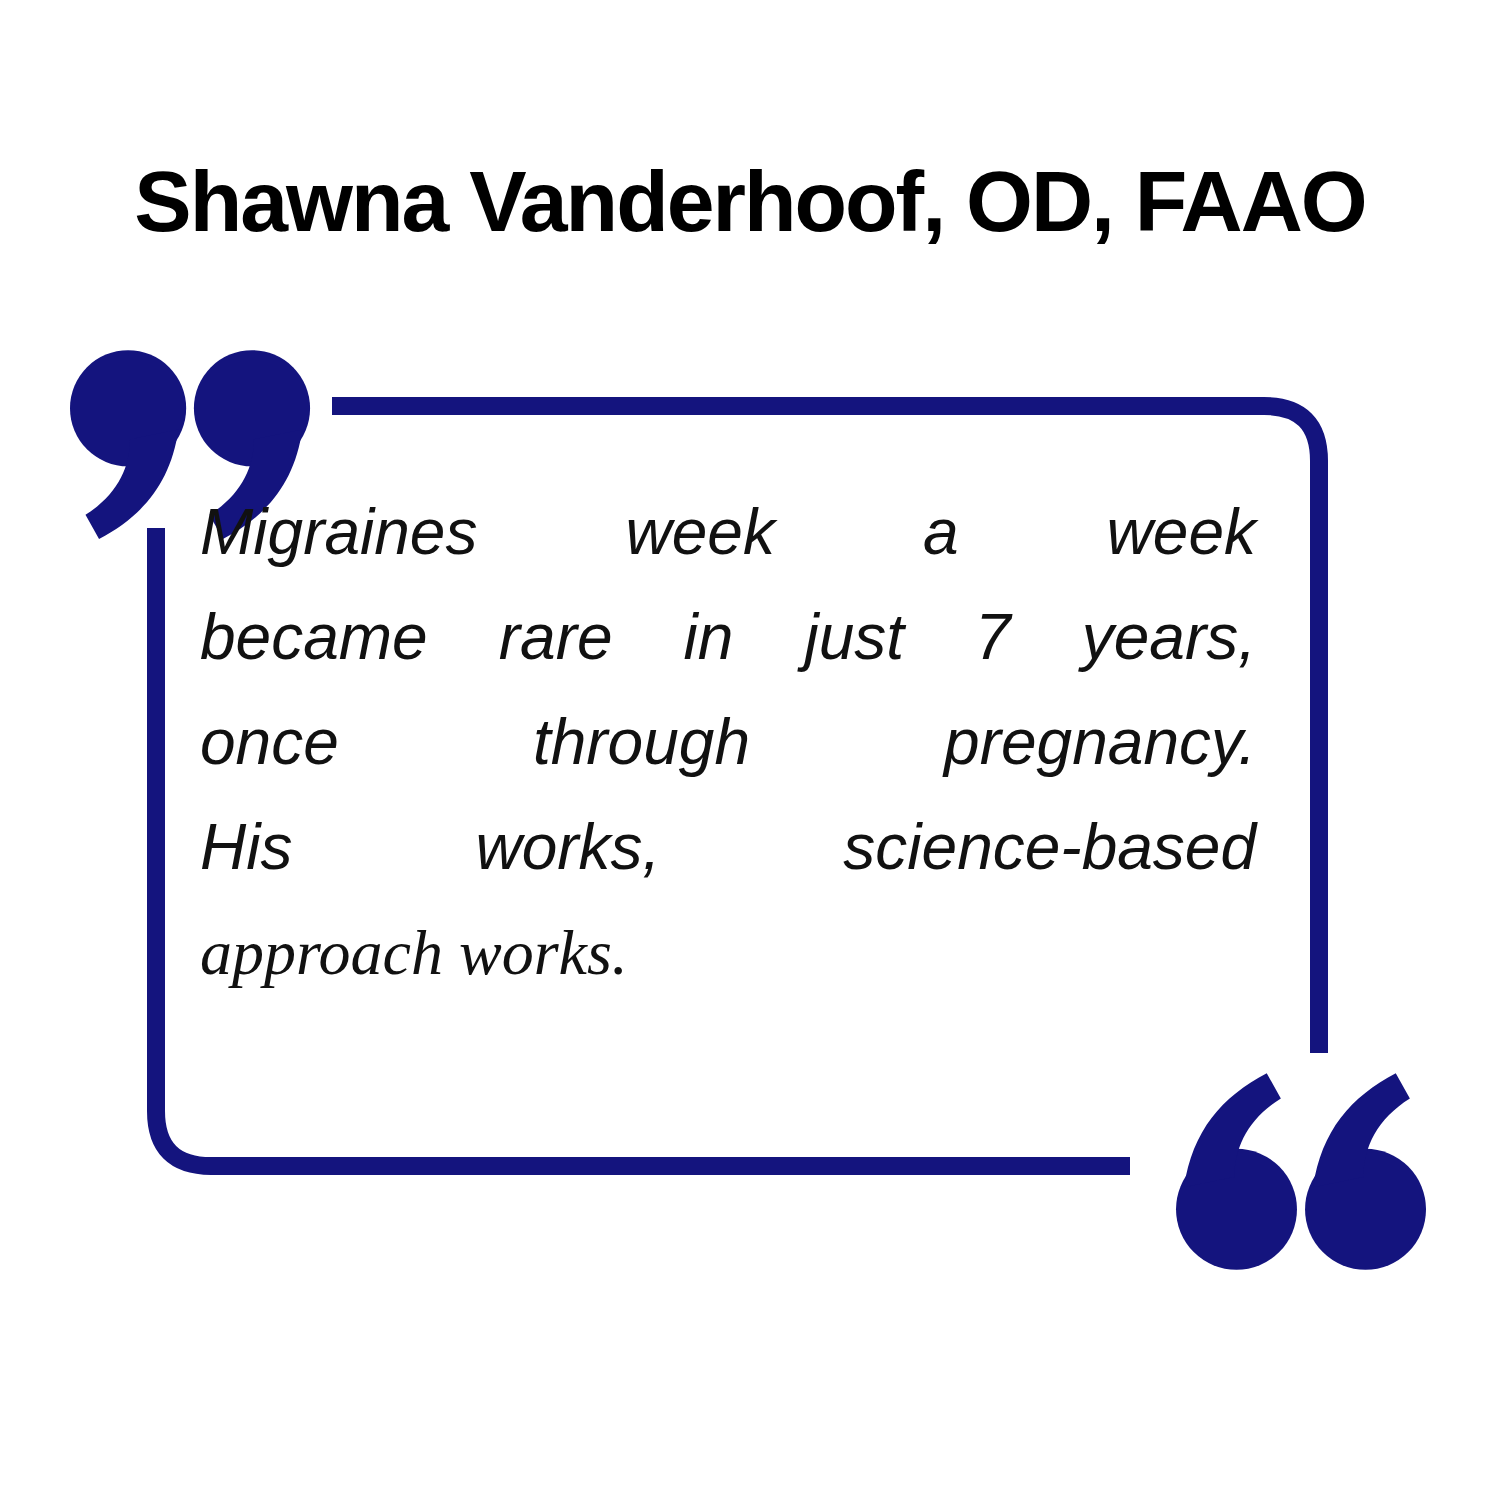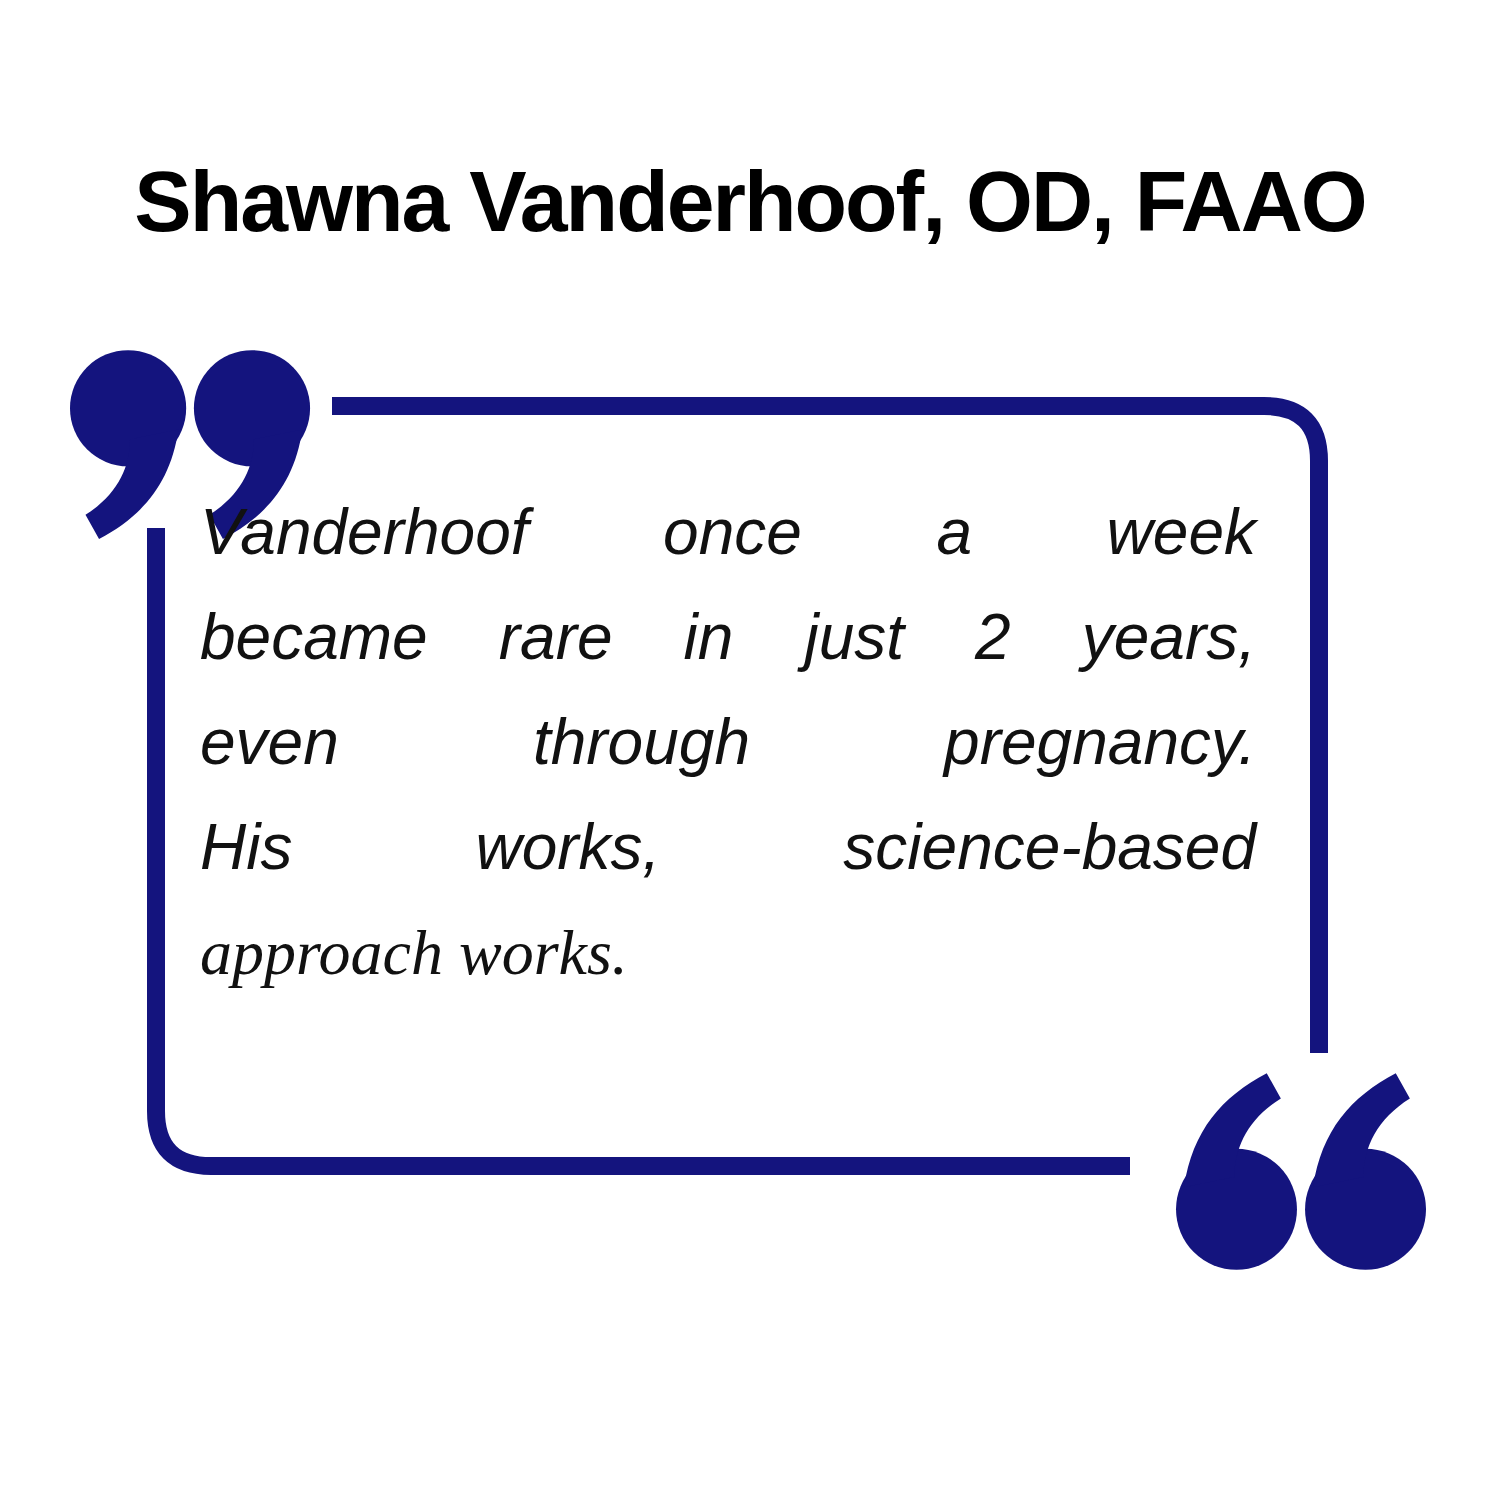--- a/index.html
+++ b/index.html
@@ -54,20 +54,20 @@
       <circle cx="60" cy="60" r="60"></circle>
       <path d="M112 82 C104 138 74 172 30 195 L16 170 C48 150 62 122 62 92 Z"></path>
       <g transform="translate(128,0)">
         <circle cx="60" cy="60" r="60"></circle>
         <path d="M112 82 C104 138 74 172 30 195 L16 170 C48 150 62 122 62 92 Z"></path>
       </g>
     </g>
   </svg>
 
   <div class="quote-text">
-    <div class="qline">Vanderhoof once a week</div>
-    <div class="qline">became rare in just 2 years,</div>
-    <div class="qline">even through pregnancy.</div>
+    <div class="qline">Migraines week a week</div>
+    <div class="qline">became rare in just 7 years,</div>
+    <div class="qline">once through pregnancy.</div>
     <div class="qline">His works, science-based</div>
     <div class="qline qline-last">approach works.</div>
   </div>
 
 </div>
 
 </body></html>

